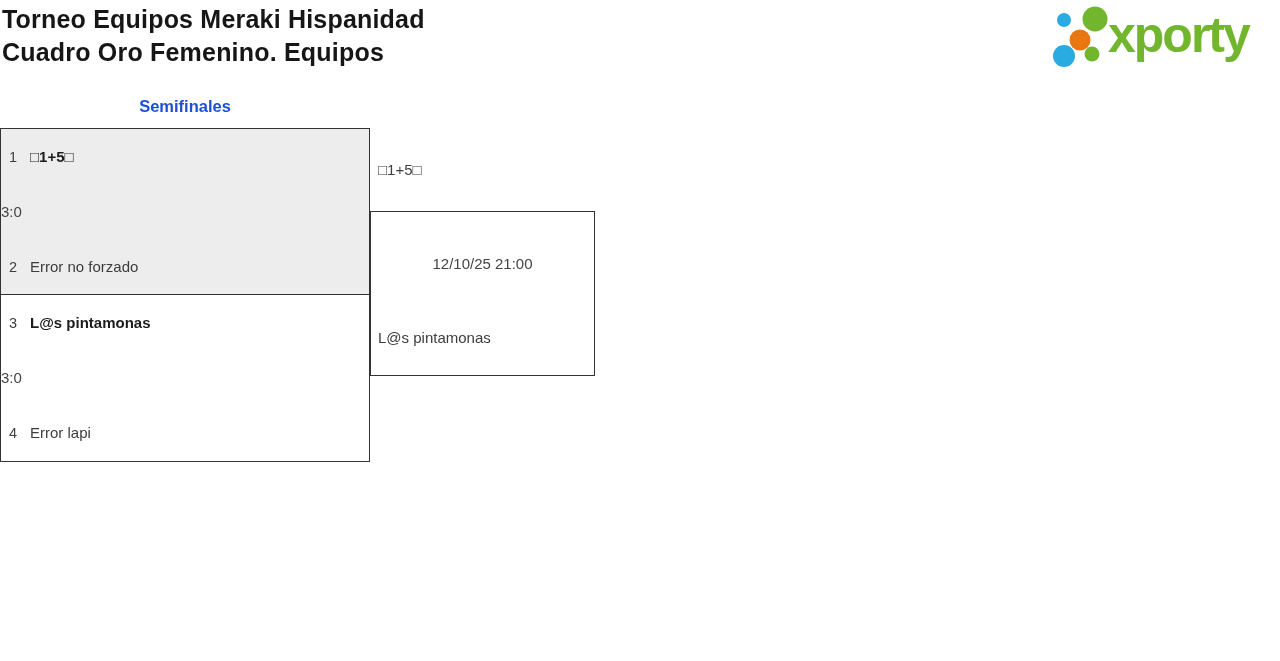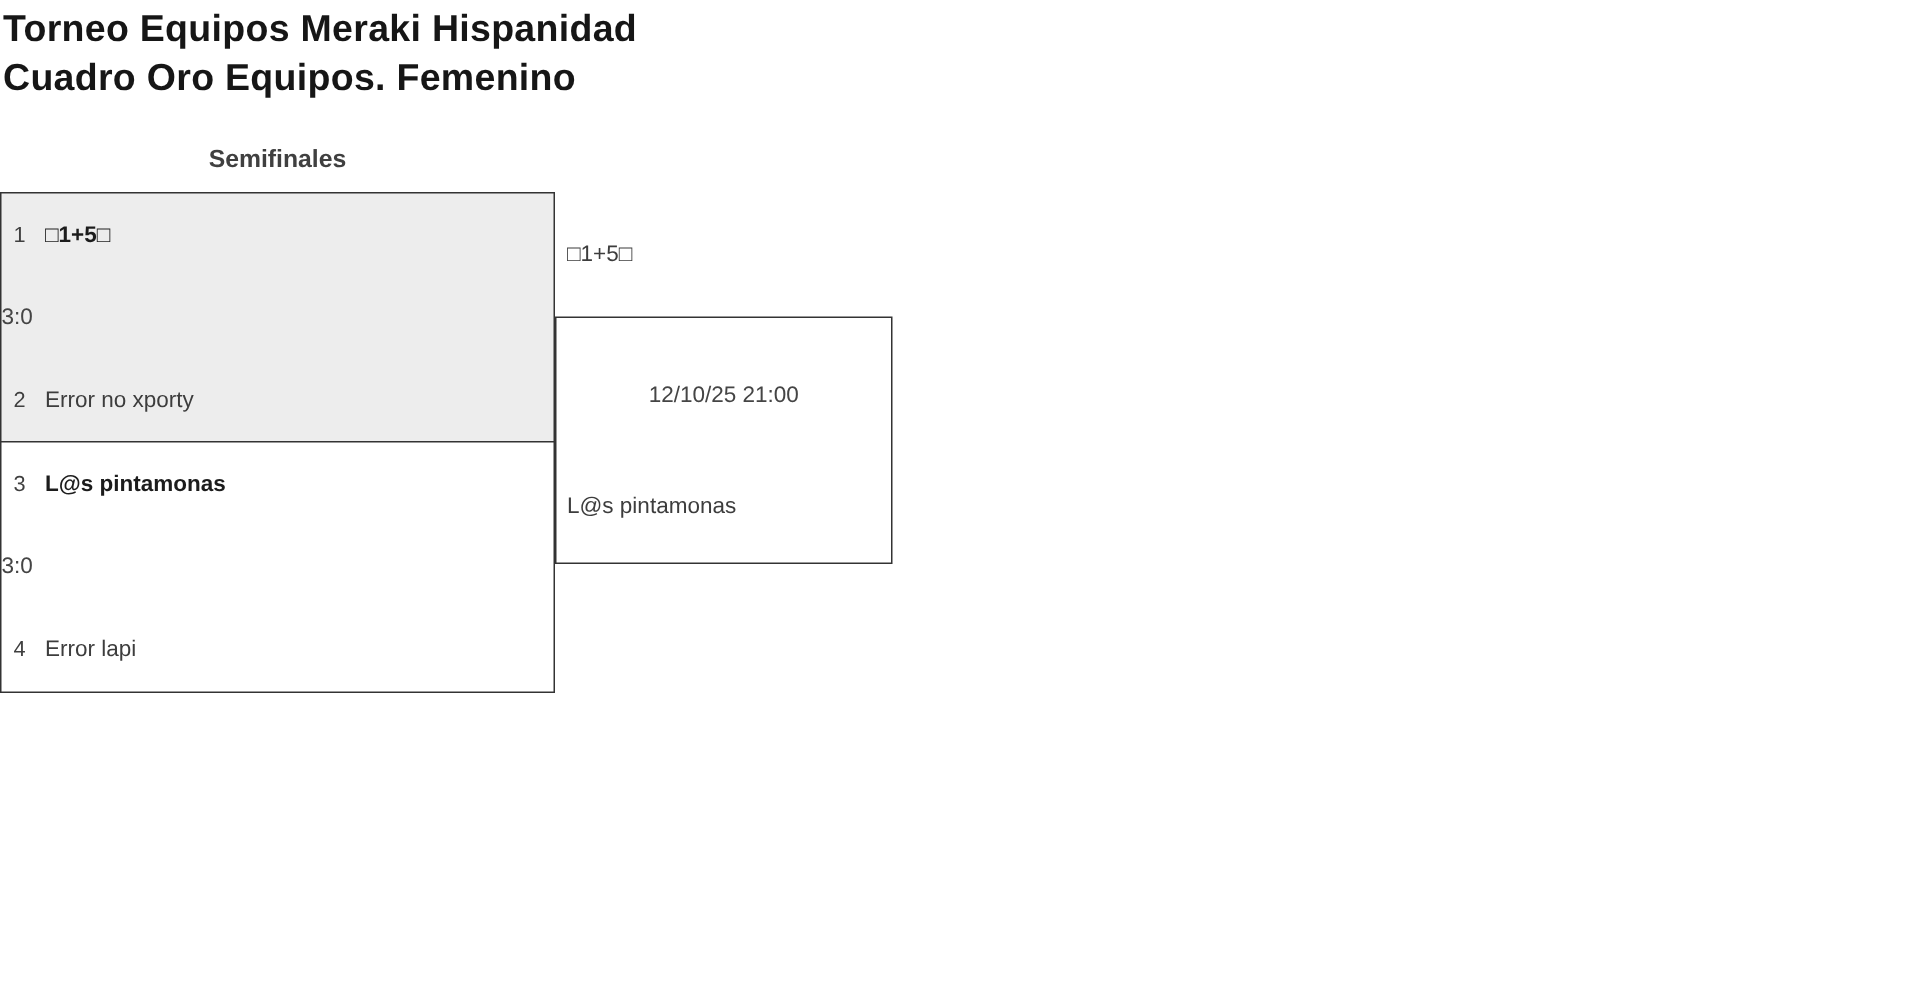--- a/index.html
+++ b/index.html
@@ -10,21 +10,21 @@
   
   .title-block { position:absolute; left:2px; top:3px; }
   .title-line { font-size:25px; font-weight:700; line-height:33px; color:#161616; letter-spacing:0.2px; }
 
   
   .logo { position:absolute; left:1050px; top:4px; width:226px; height:66px; cursor:pointer; }
   .logo-dots { position:absolute; left:0; top:0; }
   .wordmark { position:absolute; left:58px; top:2px; font-size:50px; font-weight:800; color:#72b62e; letter-spacing:-2px; }
 
   
-  .round-label { position:absolute; top:97px; font-size:16.5px; font-weight:600; color:#404040; text-align:center; }
+  .round-label { position:absolute; top:97px; font-size:16.5px; font-weight:600; color:#1d4ed8; text-align:center; }
   .round-label.semis { left:0; width:370px; }
   .round-label.final { left:370px; width:226px; }
 
   
   .match { position:absolute; border:1px solid #333; }
   .match.semi1 { left:0; top:128px; width:370px; height:167px; background:#ededed; }
   .match.semi2 { left:0; top:294px; width:370px; height:168px; background:#fff; }
   .match.final-box { left:370px; top:211px; width:225px; height:165px; background:#fff; }
 
   .team-row { position:absolute; left:0; width:100%; height:20px; line-height:20px; font-size:15px; color:#3d3d3d; }
@@ -42,35 +42,45 @@
   .final-team.t2 { top:328px; }
   .final-date { position:absolute; left:370px; top:244px; width:225px; text-align:center; font-size:15px; color:#454545; height:20px; line-height:20px;margin-top:10px; }
 </style>
 </head>
 <body>
 
 <div class="page">
 
   <div class="title-block">
     <div class="title-line">Torneo Equipos Meraki Hispanidad</div>
-    <div class="title-line">Cuadro Oro Equipos. Femenino</div>
+    <div class="title-line">Cuadro Oro Femenino. Equipos</div>
   </div>
 
+  <div class="logo">
+    <svg class="logo-dots" width="60" height="66" viewBox="0 0 60 66">
+      <circle cx="14" cy="16" r="7" fill="#29abe2"></circle>
+      <circle cx="45" cy="15" r="12.5" fill="#72b62e"></circle>
+      <circle cx="30" cy="36" r="10.5" fill="#e87711"></circle>
+      <circle cx="14" cy="52" r="11" fill="#29abe2"></circle>
+      <circle cx="42" cy="50" r="7.5" fill="#72b62e"></circle>
+    </svg>
+    <span class="wordmark">xporty</span>
+  </div>
 
   <div class="round-label semis">Semifinales</div>
 
   <div class="match semi1">
     <div class="team-row row-t1 winner">
       <span class="seed">1</span>
       <span class="tname">□1+5□</span>
     </div>
     <div class="score row-score">3:0</div>
     <div class="team-row row-t2">
       <span class="seed">2</span>
-      <span class="tname">Error no xporty</span>
+      <span class="tname">Error no forzado</span>
     </div>
   </div>
 
   <div class="match semi2">
     <div class="team-row row-t1 winner">
       <span class="seed">3</span>
       <span class="tname">L@s pintamonas</span>
     </div>
     <div class="score row-score">3:0</div>
     <div class="team-row row-t2">

